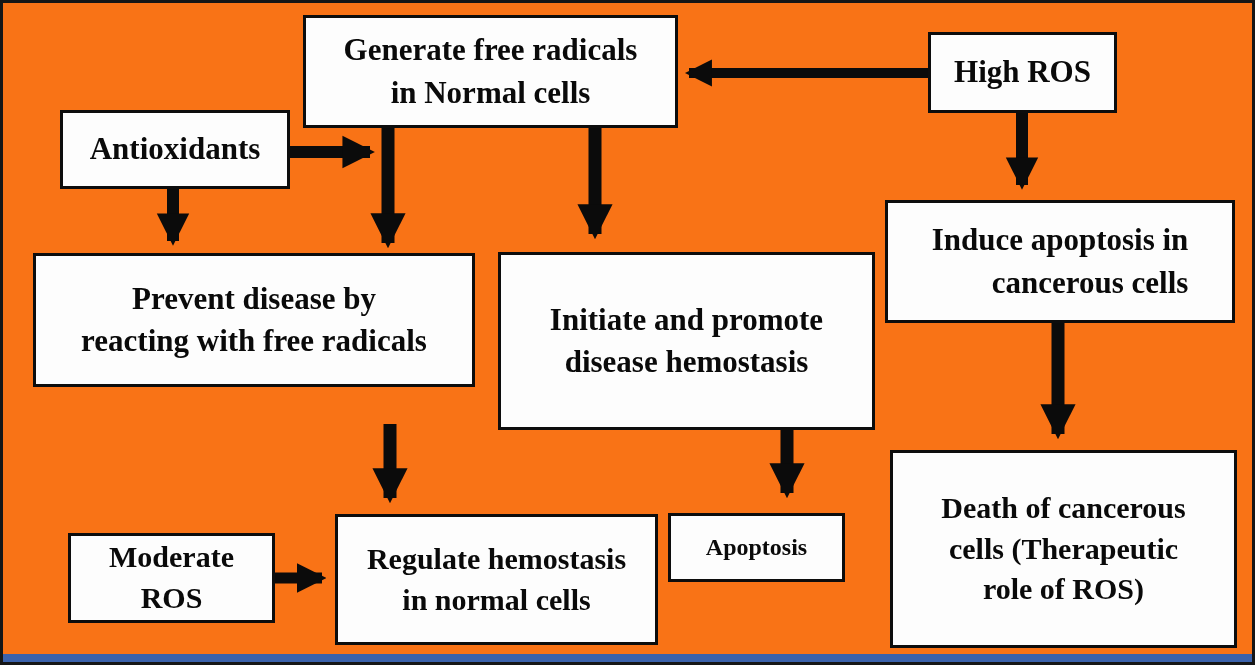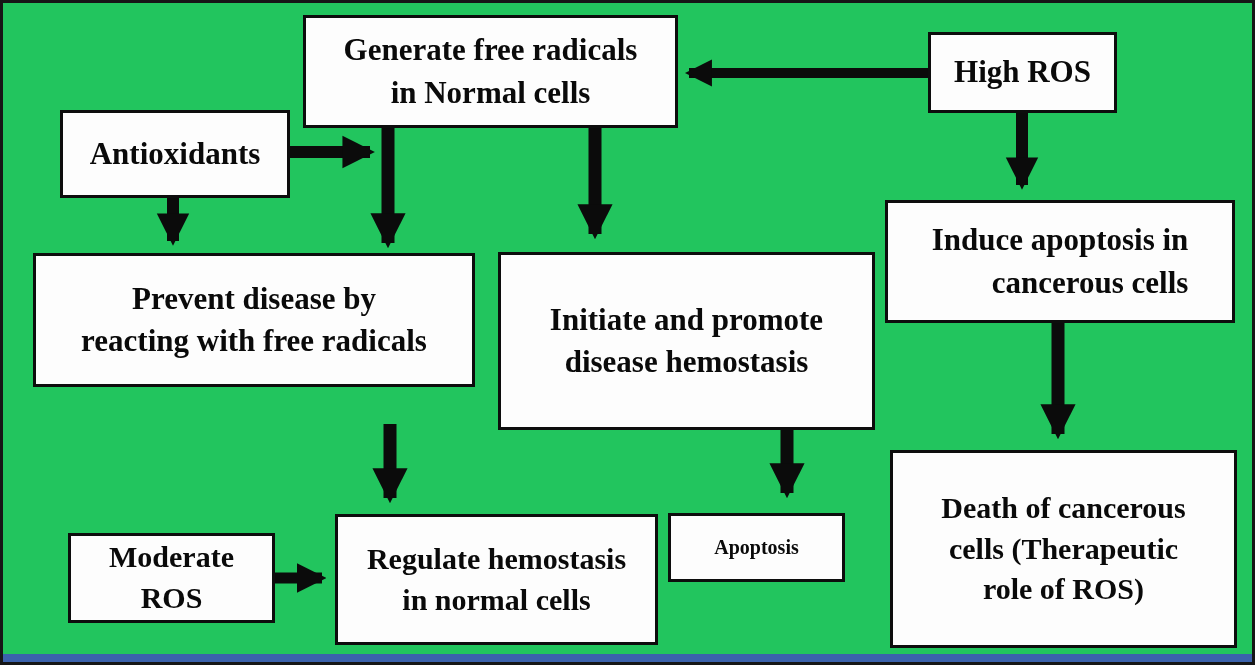--- a/index.html
+++ b/index.html
@@ -1,20 +1,20 @@
 <!DOCTYPE html>
 <html><head>
 <meta charset="utf-8">
 <style>
   html, body { margin: 0; padding: 0; background: #2a2a2a; }
   #canvas {
     position: relative;
     width: 1255px;
     height: 665px;
-    background: #22c55e;
+    background: #f97316;
     overflow: hidden;
     font-family: "Liberation Serif", "DejaVu Serif", serif;
   }
   
   .frame {
     position: absolute;
     inset: 0;
     border: 3px solid #161616;
     pointer-events: none;
     z-index: 30;
@@ -44,27 +44,27 @@
     justify-content: center;
     text-align: center;
     white-space: pre-line;
     color: #0a0a0a;
     font-weight: 700;
     line-height: 1.36;
     z-index: 10;
   }
   #node-generate     { left: 303px; top: 15px;  width: 375px; height: 113px; font-size: 31px; }
   #node-high-ros     { left: 928px; top: 32px;  width: 189px; height: 81px;  font-size: 31px; }
-  #node-antioxidants { left: 60px;  top: 110px; width: 230px; height: 88px;  font-size: 31px; }
+  #node-antioxidants { left: 60px;  top: 110px; width: 230px; height: 79px;  font-size: 31px; }
   #node-prevent      { left: 33px;  top: 253px; width: 442px; height: 134px; font-size: 31px; }
   #node-initiate     { left: 498px; top: 252px; width: 377px; height: 178px; font-size: 31px; }
   #node-induce       { left: 885px; top: 200px; width: 350px; height: 123px; font-size: 31px; text-align: right; }
   #node-moderate-ros { left: 68px;  top: 533px; width: 207px; height: 90px;  font-size: 30px; padding: 0 18px; }
   #node-regulate     { left: 335px; top: 514px; width: 323px; height: 131px; font-size: 30px; }
-  #node-apoptosis    { left: 668px; top: 513px; width: 177px; height: 69px;  font-size: 20px; }
+  #node-apoptosis    { left: 668px; top: 513px; width: 177px; height: 69px;  font-size: 24px; }
   #node-death        { left: 890px; top: 450px; width: 347px; height: 198px; font-size: 30px; }
 </style>
 </head>
 <body>
 
 <div id="canvas">
 
   <div class="bottom-shade"></div>
 
   <svg id="arrows" width="1255" height="665" viewBox="0 0 1255 665">

